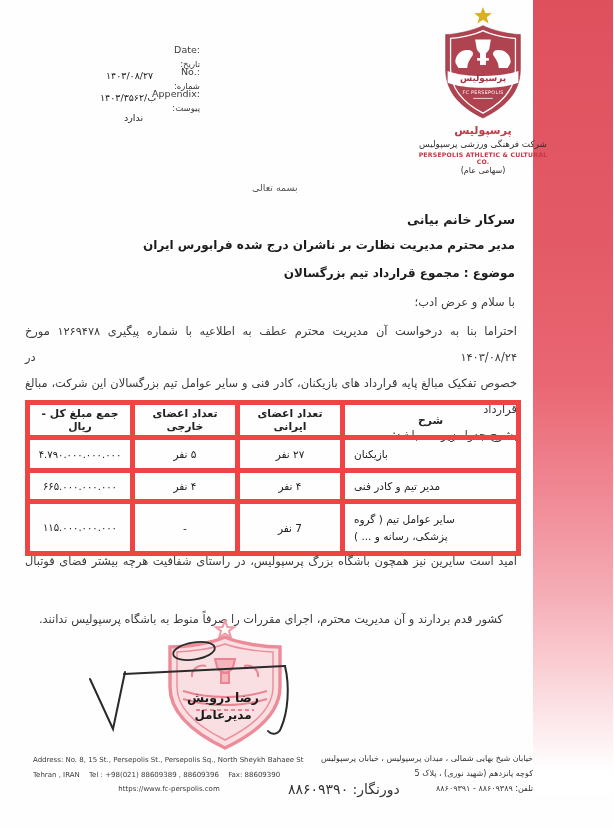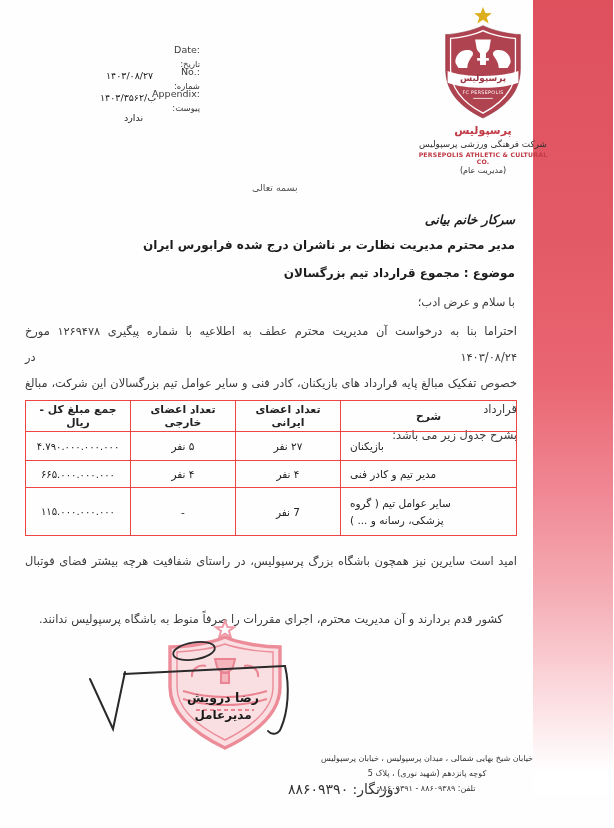--- a/index.html
+++ b/index.html
@@ -25,52 +25,52 @@
   .logo{position:absolute;left:416px;top:6px;width:134px;text-align:center;}
   .logo svg{display:block;margin:0 auto;}
   .logo-fa1{font-size:11px;font-weight:bold;color:#c13a46;margin-top:2px;direction:rtl;}
   .logo-fa2{font-size:8.8px;color:#2e2e2e;margin-top:2px;direction:rtl;}
   .logo-en{font-size:6.2px;font-weight:bold;color:#c13a46;margin-top:2px;letter-spacing:.2px;}
   .logo-fa3{font-size:8px;color:#2e2e2e;margin-top:1px;direction:rtl;}
 
   .invocation{position:absolute;left:252px;top:166px;font-size:9.5px;color:#555;direction:rtl;margin-top:16px;}
 
   .recipient{position:absolute;right:99px;top:212px;direction:rtl;text-align:right;color:#1c1c1c;font-weight:bold;}
-  .recipient .name{font-size:12.5px;margin-bottom:11px;font-style:italic;}
+  .recipient .name{font-size:12.5px;margin-bottom:11px;}
   .recipient .title{font-size:12px;margin-bottom:14px;}
   .recipient .subject{font-size:12px;}
 
-  .salutation{position:absolute;right:99px;top:295px;direction:rtl;font-size:11.5px;color:#3a3a3a;font-family:Liberation Serif, serif;}
+  .salutation{position:absolute;right:99px;top:295px;direction:rtl;font-size:11.5px;color:#3a3a3a;}
 
   .body-par{position:absolute;left:25px;top:318px;width:492px;direction:rtl;font-size:11.4px;color:#3a3a3a;line-height:26px;}
   .jline{text-align:justify;text-align-last:justify;white-space:nowrap;}
   .jline{white-space:normal;}
   .rline{text-align:right;}
 
   table.ctable{position:absolute;left:25px;top:400px;width:491px;border-collapse:collapse;direction:rtl;
     font-size:10.5px;color:#222;table-layout:fixed;}
-  .ctable th,.ctable td{border:1px solid #ef4444;padding:2px 4px;vertical-align:middle;}
+  .ctable th,.ctable td{border:5px solid #ef4444;padding:2px 4px;vertical-align:middle;}
   .ctable th{font-weight:bold;font-size:10.8px;height:22px;text-align:center;}
   .ctable td{text-align:center;}
   .ctable td.desc{text-align:left;padding-left:9px;white-space:pre-line;line-height:17px;}
   .ctable tr.r1 td{height:24px;}
   .ctable tr.r2 td{height:22px;}
   .ctable tr.r3 td{height:43px;}
   .ctable td.money{font-size:10px;direction:rtl;}
 
   .closing{position:absolute;left:25px;top:548px;width:492px;direction:rtl;font-size:11.4px;color:#3a3a3a;line-height:26px;}
   .closing .cline2{text-align:center;margin-top:32px;}
 
   .stamp-wrap{position:absolute;left:84px;top:615px;width:240px;height:148px;}
 
   
   .footer-en{position:absolute;left:33px;top:753px;width:272px;font-size:7px;color:#3a3a3a;line-height:14.5px;}
   .footer-en .l2 span{margin-right:7px;}
   .footer-en .l3{text-align:center;}
-  .footer-fa{position:absolute;right:81px;top:751px;direction:rtl;text-align:center;font-size:8px;color:#333;line-height:15px;}
+  .footer-fa{position:absolute;right:81px;top:751px;direction:rtl;text-align:right;font-size:8px;color:#333;line-height:15px;}
   .footer-fax{position:absolute;left:288px;top:781px;direction:rtl;font-size:14px;color:#333;}
 </style>
 </head>
 <body>
 
 <div class="page">
 
   <div class="stripe"></div>
 
   <div class="meta">
@@ -113,21 +113,21 @@
       </g>
 
       <path fill="#ffffff" d="M16 66 C34 73 70 73 88 66 L88 78 C70 85 34 85 16 78 Z"></path>
       <text x="52" y="76.5" text-anchor="middle" font-size="9" font-weight="bold" fill="#9c3642" direction="rtl">پرسپولیس</text>
       <text x="52" y="90" text-anchor="middle" font-size="4.8" fill="#ffffff" letter-spacing="0.4">FC PERSEPOLIS</text>
       <rect x="42" y="93.5" width="20" height="0.8" fill="#ffffff"></rect>
     </svg>
     <div class="logo-fa1">پرسپولیس</div>
     <div class="logo-fa2">شرکت فرهنگی ورزشی پرسپولیس</div>
     <div class="logo-en">PERSEPOLIS ATHLETIC &amp; CULTURAL CO.</div>
-    <div class="logo-fa3">(مدیریت عام)</div>
+    <div class="logo-fa3">(سهامی عام)</div>
   </div>
 
   <div class="invocation">بسمه تعالی</div>
 
   <div class="recipient">
     <div class="name">سرکار خانم بیانی</div>
     <div class="title">مدیر محترم مدیریت نظارت بر ناشران درج شده فرابورس ایران</div>
     <div class="subject">موضوع : مجموع قرارداد تیم بزرگسالان</div>
   </div>
 
@@ -204,20 +204,29 @@
         <ellipse cx="110" cy="36" rx="21" ry="8.5" transform="rotate(-9 110 36)" stroke-width="1.8"></ellipse>
         <path d="M6 64 L29 114 L41 57"></path>
         <path d="M40 59 L201 51"></path>
         <path d="M201 51 C206 72 204 97 197 113 C195 119 188 121 184 116"></path>
       </g>
       <text x="139" y="87" text-anchor="middle" font-size="12.5" font-weight="bold" fill="#1a1a1a" direction="rtl">رضا درویش</text>
       <text x="139" y="104" text-anchor="middle" font-size="12" font-weight="bold" fill="#1a1a1a" direction="rtl">مدیرعامل</text>
     </svg>
   </div>
 
+  <div class="footer-en">
+    <div class="l1">Address: No. 8, 15 St., Persepolis St., Persepolis Sq., North Sheykh Bahaee St</div>
+    <div class="l2">
+      <span>Tehran , IRAN</span>
+      <span>Tel : +98(021) 88609389 , 88609396</span>
+      <span>Fax: 88609390</span>
+    </div>
+    <div class="l3">https://www.fc-perspolis.com</div>
+  </div>
   <div class="footer-fa">
     <div>خیابان شیخ بهایی شمالی ، میدان پرسپولیس ، خیابان پرسپولیس</div>
     <div>کوچه پانزدهم (شهید نوری) ، پلاک 5</div>
     <div>تلفن: ۸۸۶۰۹۳۸۹ - ۸۸۶۰۹۳۹۱</div>
   </div>
   <div class="footer-fax">دورنگار: ۸۸۶۰۹۳۹۰</div>
 
 </div>
 
 </body></html>

